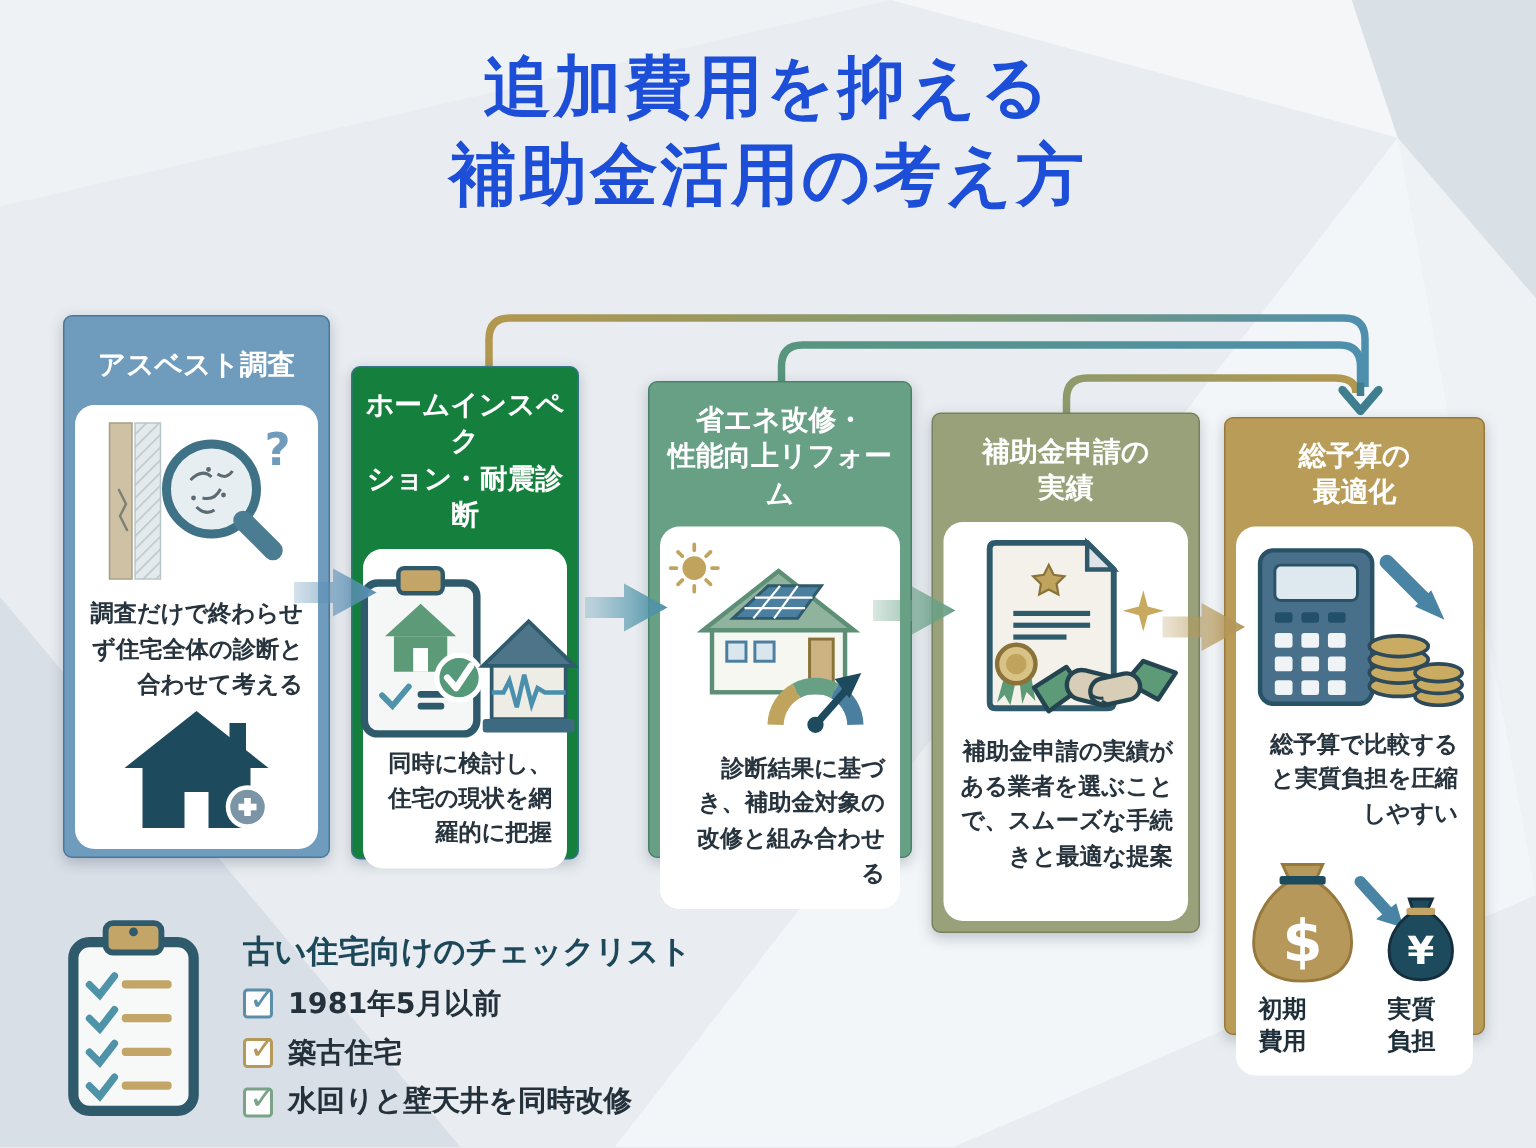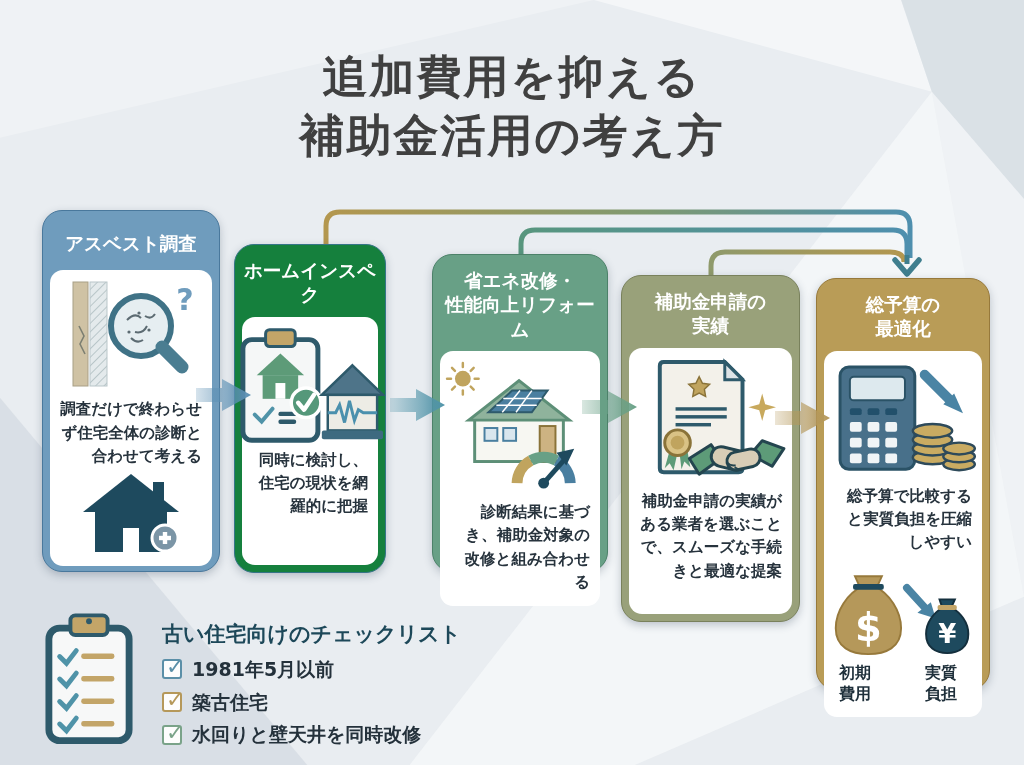--- a/index.html
+++ b/index.html
@@ -14,29 +14,29 @@
   
   .facet { position:absolute; inset:0; pointer-events:none; }
   .f1 { clip-path:polygon(58% 0,88% 0,91% 12%); background:rgba(255,255,255,.5); }
   .f2 { clip-path:polygon(88% 0,100% 0,100% 26%,91% 12%); background:rgba(200,210,218,.45); }
   .f3 { clip-path:polygon(91% 12%,100% 26%,100% 78%); background:rgba(255,255,255,.3); }
   .f4 { clip-path:polygon(91% 12%,100% 78%,62% 100%,40% 100%); background:rgba(252,253,254,.55); }
   .f5 { clip-path:polygon(0 52%,30% 100%,0 100%); background:rgba(188,199,209,.35); }
   .f6 { clip-path:polygon(0 0,58% 0,0 18%); background:rgba(255,255,255,.28); }
 
   .title {
-    position:absolute; top:47px; left:0; width:100%;
+    position:absolute; top:28px; left:0; width:100%;
     text-align:center; font-weight:bold; font-size:45px; line-height:1.32;
-    color:#404040; letter-spacing:2px; z-index:2;
+    color:#1d4ed8; letter-spacing:2px; z-index:2;
   }
 
   .connectors { position:absolute; left:0; top:0; z-index:1; }
 
   .card {
-    position:absolute; border-radius:20px; padding:7px;
+    position:absolute; border-radius:6px; padding:7px;
     display:flex; flex-direction:column;
     box-shadow:0 3px 9px rgba(45,65,85,.28); z-index:2;
   }
   .card-header {
     color:#fff; font-weight:bold; text-align:center;
     font-size:18.5px; line-height:1.32; padding:7px 0 9px;
   }
   .c1 .card-header { padding:14px 0; }
   .card-inner {
     background:#fff; border-radius:13px; flex:1;
@@ -145,20 +145,21 @@
         <circle cx="86" cy="66" r="13" fill="#7b95a6" stroke="#fff" stroke-width="3"></circle>
         <rect x="80" y="63.8" width="12" height="4.4" fill="#fff"></rect>
         <rect x="83.8" y="60" width="4.4" height="12" fill="#fff"></rect>
       </svg>
     </div>
   </section>
 
   <section class="card c2">
     <div class="card-header">
       <div>ホームインスペク</div>
+      <div>ション・耐震診断</div>
     </div>
     <div class="card-inner">
       <svg width="150" height="118" viewBox="0 0 152 118">
         <rect x="8" y="12" width="76" height="102" rx="9" fill="#f5f7f7" stroke="#2e5a6b" stroke-width="5"></rect>
         <rect x="31" y="2" width="30" height="17" rx="4" fill="#c3a568" stroke="#2e5a6b" stroke-width="3"></rect>
         <polygon points="46,26 70,48 22,48" fill="#5d9b78"></polygon>
         <rect x="28" y="48" width="36" height="24" fill="#5d9b78"></rect>
         <rect x="41" y="56" width="10" height="16" fill="#fff"></rect>
         <polyline points="20,88 27,95 38,82" fill="none" stroke="#4f93a8" stroke-width="4" stroke-linecap="round"></polyline>
         <rect x="44" y="85" width="24" height="4.5" rx="2" fill="#2e5a6b"></rect>

